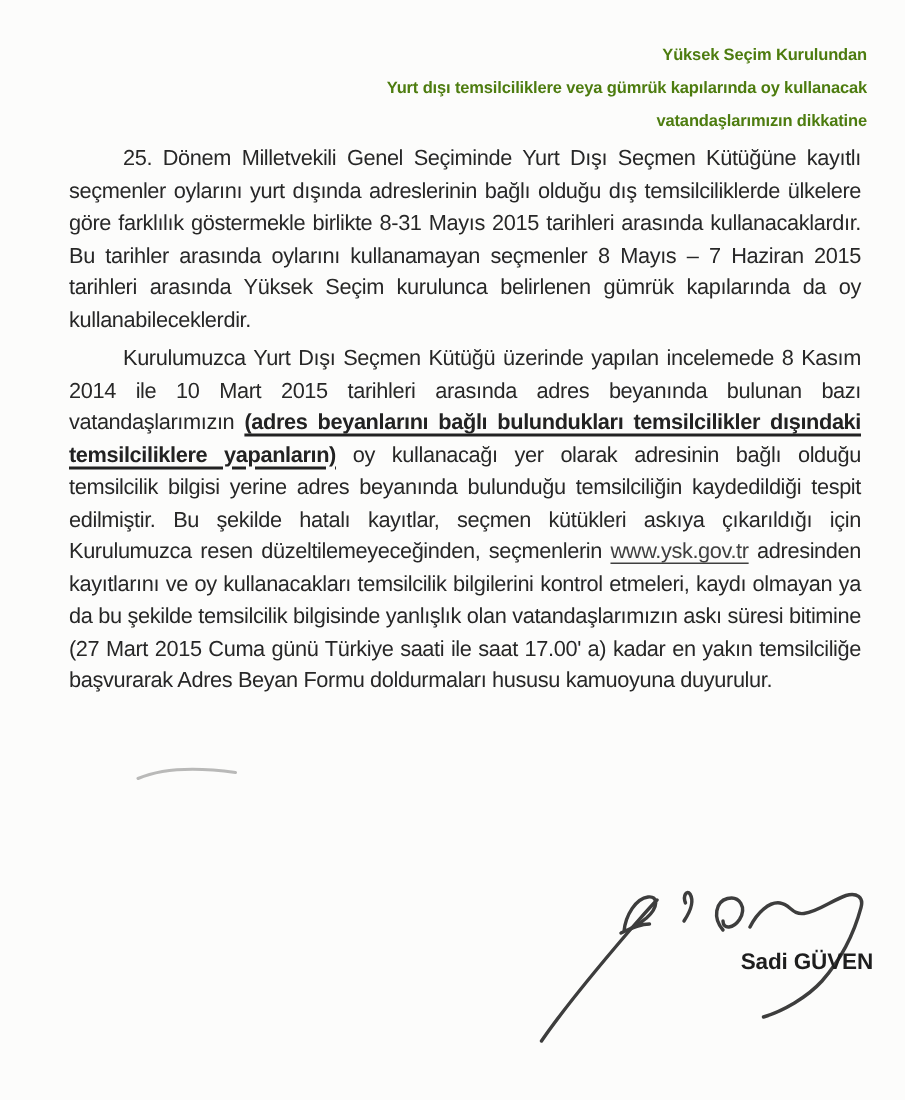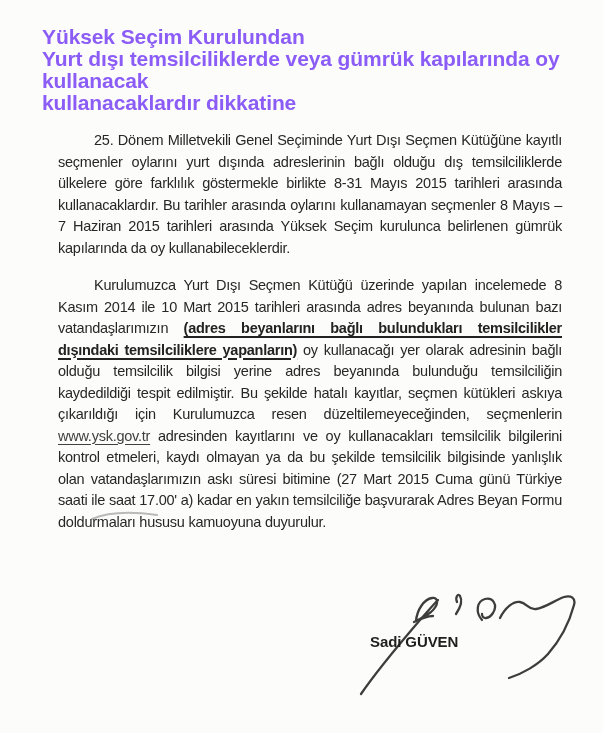--- a/index.html
+++ b/index.html
@@ -15,29 +15,29 @@
     font-family: "Liberation Sans", "DejaVu Sans", sans-serif;
     color: #262626;
   }
   .doc {
     position: absolute;
     inset: 0;
     padding: 26px 25px 0 42px;
     box-sizing: border-box;
   }
   .title {
-    text-align: left;
+    text-align: right;
     font-weight: 700;
-    font-size: 21px;
+    font-size: 11px;
     line-height: 22px;
-    color: #8b5cf6;
+    color: #4d7c0f;
     letter-spacing: -0.1px;
   }
   .body-text p {
-    margin: 16px;
+    margin: 4px;
     text-align: justify;
     font-size: 14.5px;
     line-height: 21.5px;
     letter-spacing: -0.25px;
     text-indent: 36px;
     color: #272727;
   }
   .p1 { margin-top: 37px; }
   .p2 { margin-top: 14px; }
   .emph {
@@ -51,21 +51,21 @@
     color: #404040;
     text-decoration: underline;
     text-underline-offset: 2.5px;
     cursor: pointer;
   }
   .sig-block {
     position: absolute;
     top: 631px;
     left: 370px;
     width: 212px;
-    text-align: left;
+    text-align: right;
     font-weight: 700;
     font-size: 15px;
     line-height: 21px;
     color: #1e1e1e;
     letter-spacing: -0.1px;
   }
   .sig-svg {
     position: absolute;
     left: 352px;
     top: 586px;
@@ -82,22 +82,22 @@
     pointer-events: none;
   }
 </style>
 </head>
 <body>
 
 <div class="doc">
 
   <header class="title">
     <div>Yüksek Seçim Kurulundan</div>
-    <div>Yurt dışı temsilciliklerde veya gümrük kapılarında oy kullanacak</div>
-    <div>kullanacaklardır dikkatine</div>
+    <div>Yurt dışı temsilciliklere veya gümrük kapılarında oy kullanacak</div>
+    <div>vatandaşlarımızın dikkatine</div>
   </header>
 
   <div class="body-text">
     <p class="p1"><span>25. Dönem Milletvekili Genel Seçiminde Yurt Dışı Seçmen Kütüğüne kayıtlı seçmenler oylarını yurt dışında adreslerinin bağlı olduğu dış temsilciliklerde ülkelere göre farklılık göstermekle birlikte 8-31 Mayıs 2015 tarihleri arasında kullanacaklardır. Bu tarihler arasında oylarını kullanamayan seçmenler 8 Mayıs – 7 Haziran 2015 tarihleri arasında Yüksek Seçim kurulunca belirlenen gümrük kapılarında da oy kullanabileceklerdir.</span></p>
 
     <p class="p2"><span>Kurulumuzca Yurt Dışı Seçmen Kütüğü üzerinde yapılan incelemede 8 Kasım 2014 ile 10 Mart 2015 tarihleri arasında adres beyanında bulunan bazı vatandaşlarımızın </span><span class="emph">(adres beyanlarını bağlı bulundukları temsilcilikler dışındaki temsilciliklere yapanların)</span><span> oy kullanacağı yer olarak adresinin bağlı olduğu temsilcilik bilgisi yerine adres beyanında bulunduğu temsilciliğin kaydedildiği tespit edilmiştir. Bu şekilde hatalı kayıtlar, seçmen kütükleri askıya çıkarıldığı için Kurulumuzca resen düzeltilemeyeceğinden, seçmenlerin </span><a class="weblink">www.ysk.gov.tr</a><span> adresinden kayıtlarını ve oy kullanacakları temsilcilik bilgilerini kontrol etmeleri, kaydı olmayan ya da bu şekilde temsilcilik bilgisinde yanlışlık olan vatandaşlarımızın askı süresi bitimine (27 Mart 2015 Cuma günü Türkiye saati ile saat 17.00' a) kadar en yakın temsilciliğe başvurarak Adres Beyan Formu doldurmaları hususu kamuoyuna duyurulur.</span></p>
   </div>
 
 </div>
 

